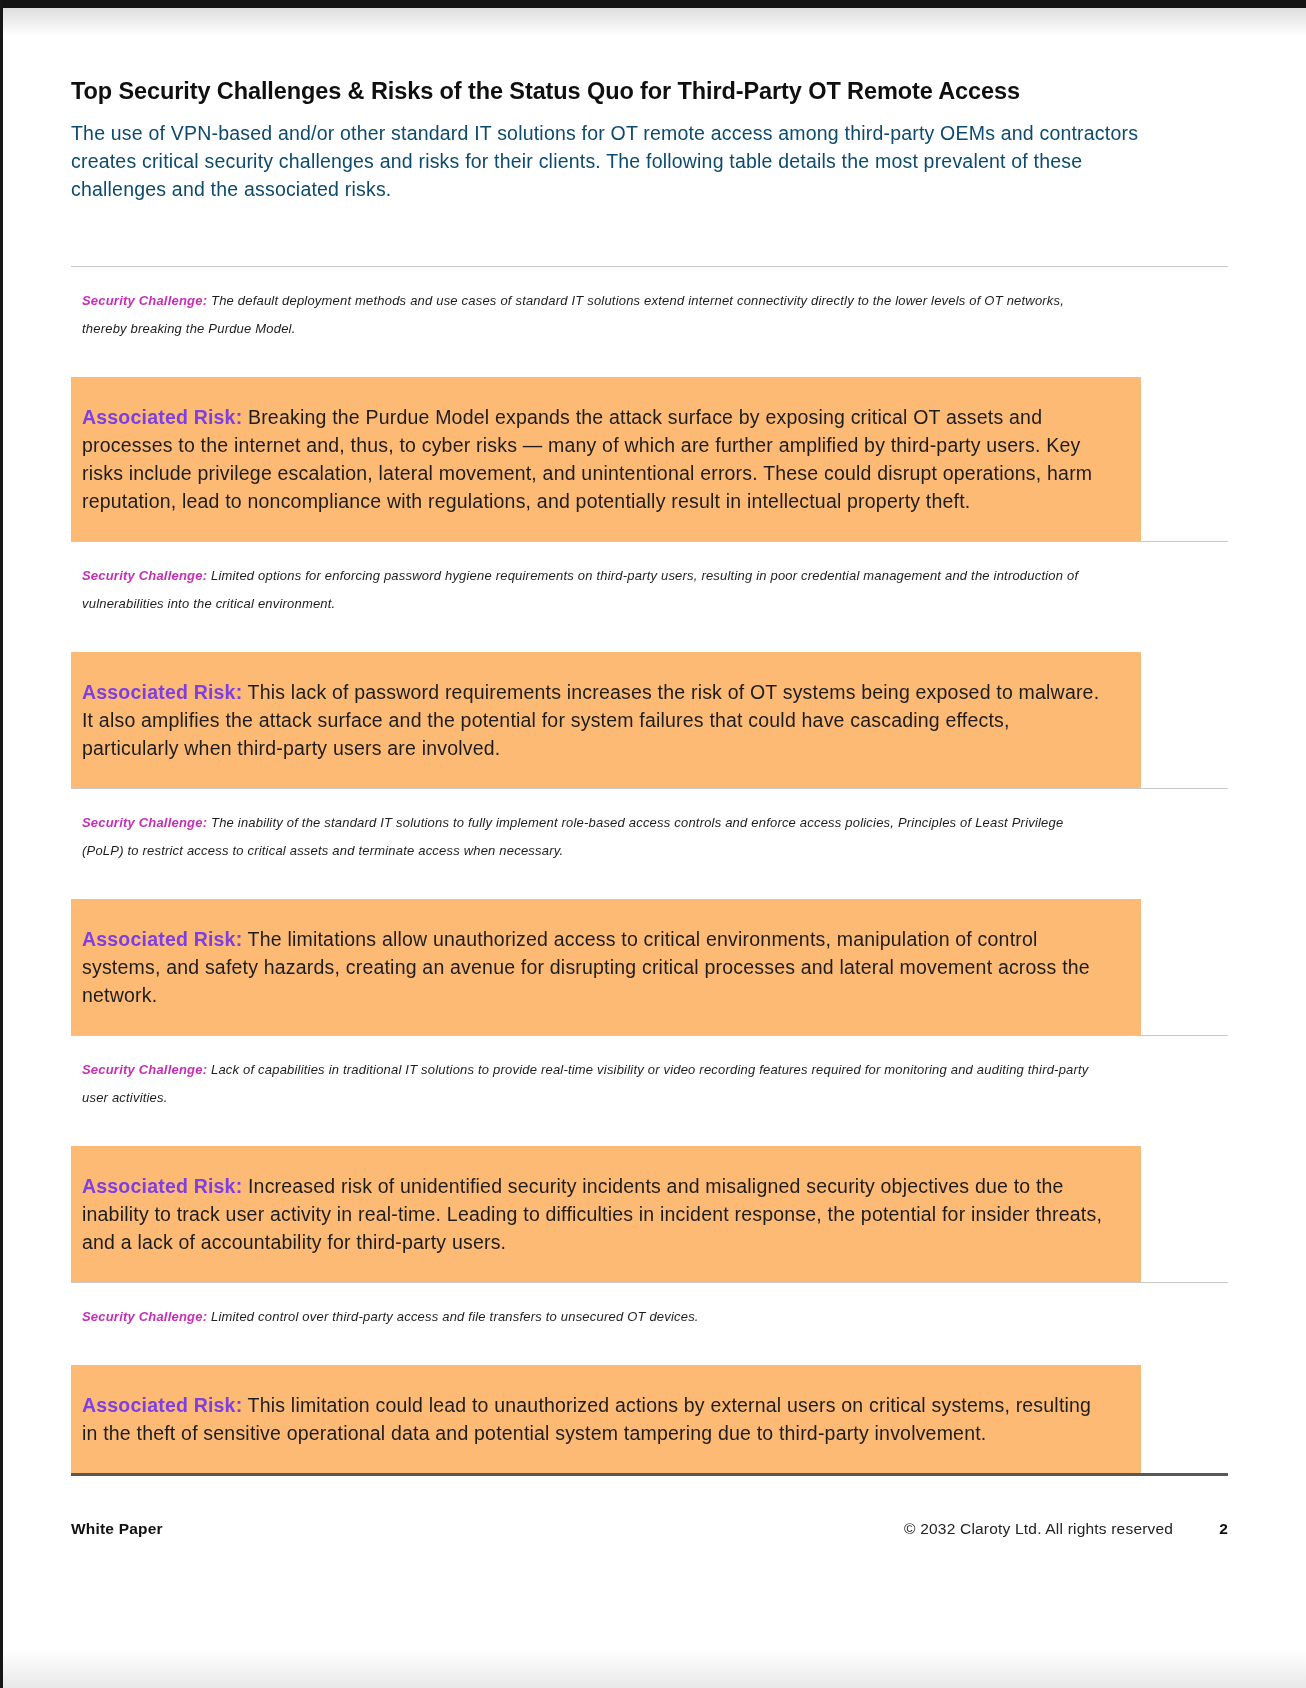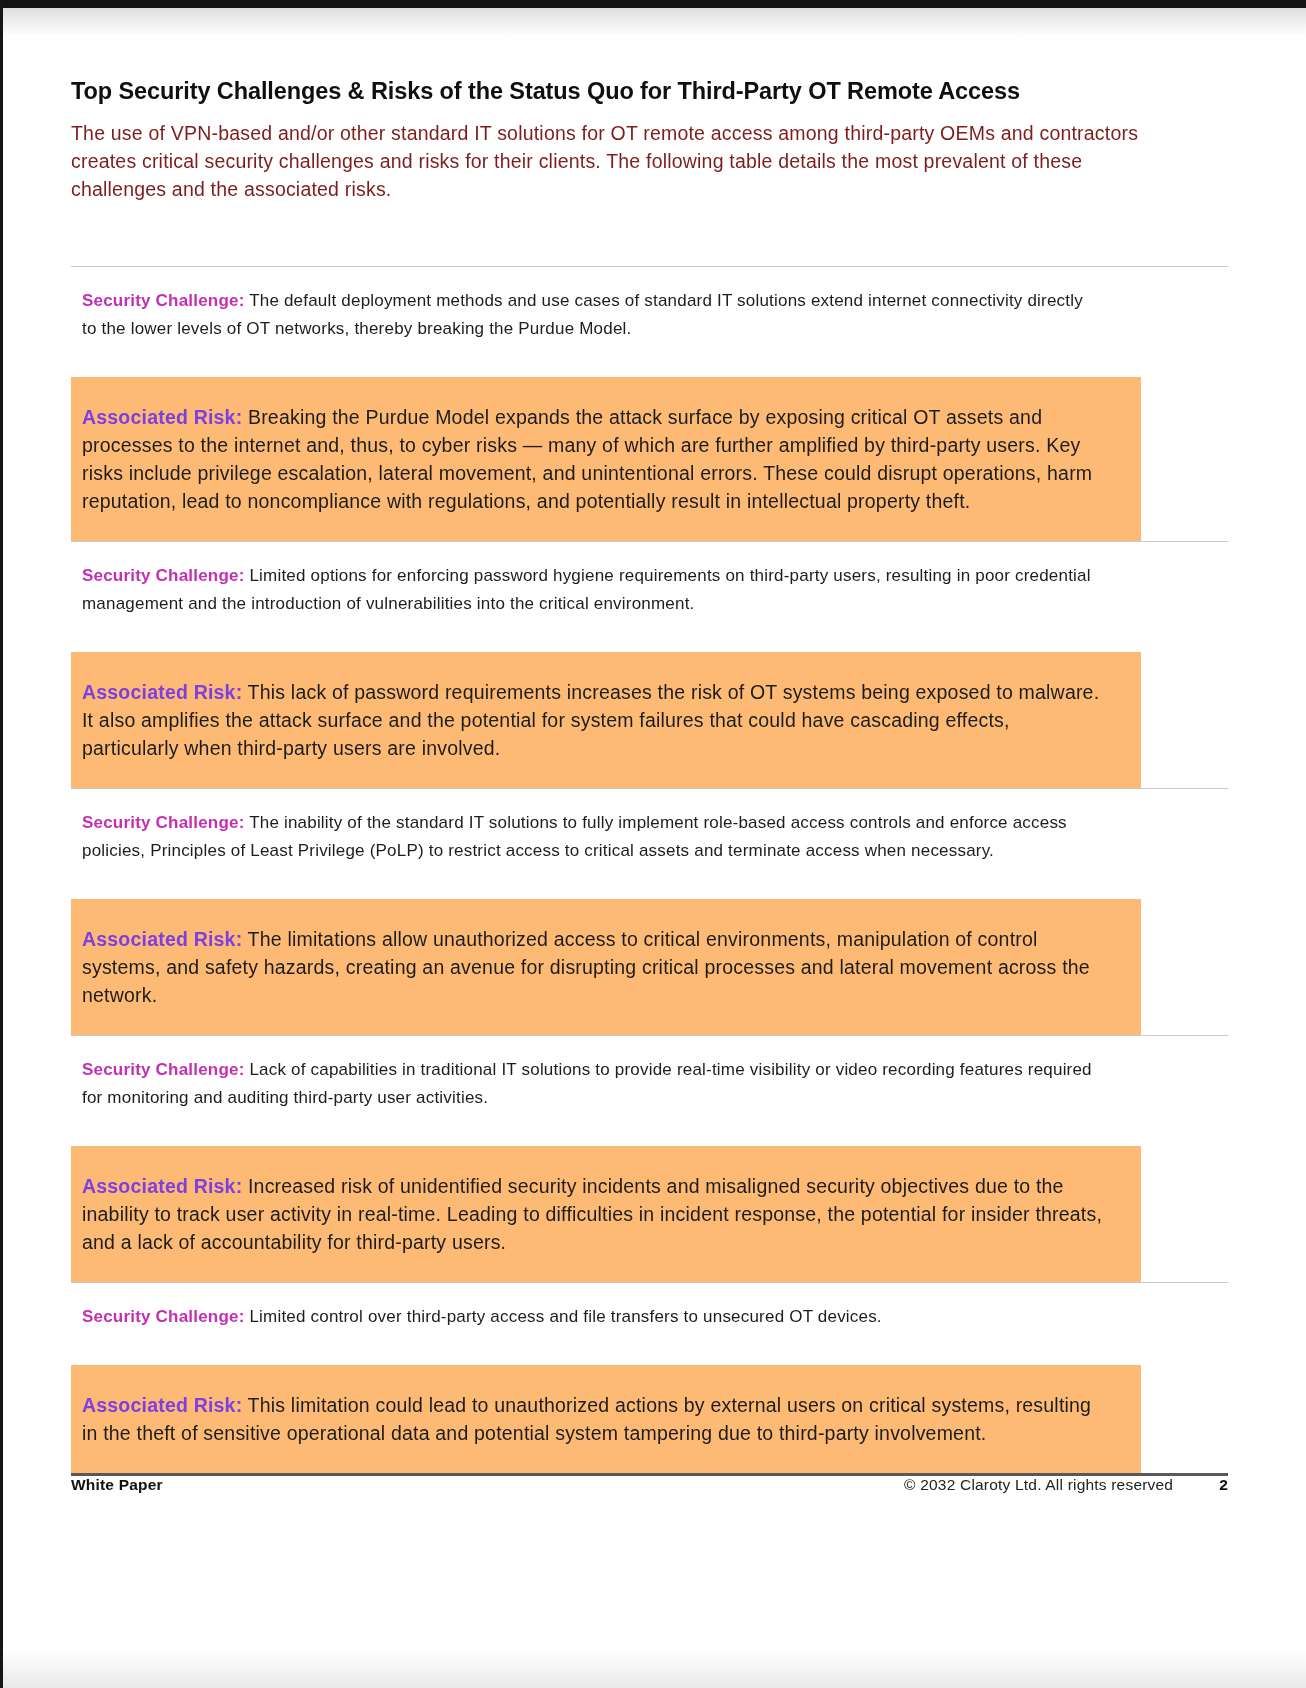--- a/index.html
+++ b/index.html
@@ -33,50 +33,50 @@
     padding: 76px 78px 0 71px; 
   }
   h1.page-title {
     margin: 0;
     font-size: 23.5px; line-height: 30px; font-weight: bold;
     color: #0f0f0f; letter-spacing: -0.1px;
   }
   p.intro {
     margin: 13px 0 0 0;
     font-size: 19.5px; line-height: 28px; letter-spacing: 0.2px;
-    max-width: 1072px; color: #7f1d1d;
+    max-width: 1072px; color: #0c4a6e;
   }
   .table {
     margin-top: 63px;
     border-top: 1px solid #c9c9c9;
   }
   .row {
     padding-top: 20px;
     border-bottom: 1px solid #c9c9c9;
   }
   .row:last-child { border-bottom: 3px solid #58585a; }
   .challenge {
     margin: 0 0 34px 11px;
-    font-size: 17px; line-height: 28px; letter-spacing: 0.2px;
-    max-width: 1010px; color: #1d1d1f;
+    font-size: 13px; line-height: 28px; letter-spacing: 0.2px;
+    max-width: 1010px; color: #1d1d1f; font-style: italic;
   }
   .challenge-label { font-weight: bold; color: #c42fb4; }
   .risk-box {
     background: #fdba74;
     width: 1070px; box-sizing: border-box;
     padding: 26px 36px 26px 11px;
   }
   .risk-box p {
     margin: 0;
     font-size: 19.5px; line-height: 28px; letter-spacing: 0.2px;
     color: #1d1d1f;
   }
   .risk-label { font-weight: bold; color: #7c3fe4; }
   .footer {
-    display: flex; align-items: flex-start;
+    display: flex; align-items: flex-end;
     height: 62px;
     font-size: 15.5px; letter-spacing: 0.2px;
   }
   .doc-type { font-weight: bold; color: #111; }
   .copyright { margin-left: auto; color: #222; }
   .page-num { margin-left: 46px; font-weight: bold; color: #111; }
 </style>
 </head>
 <body>
 

